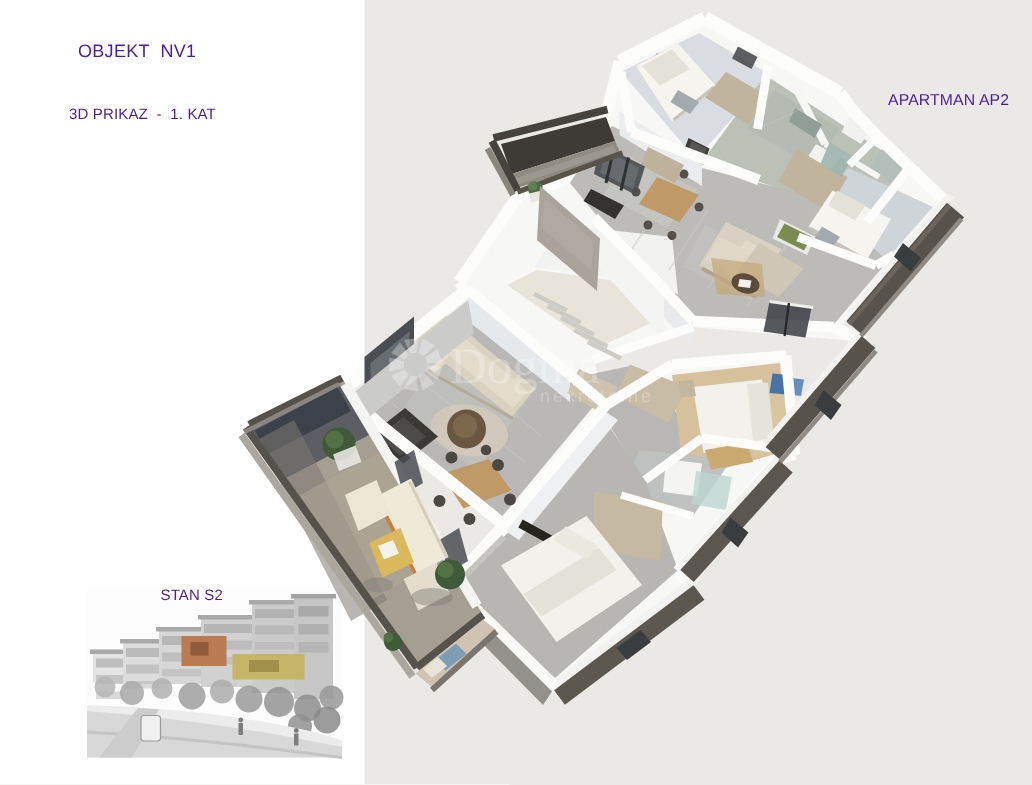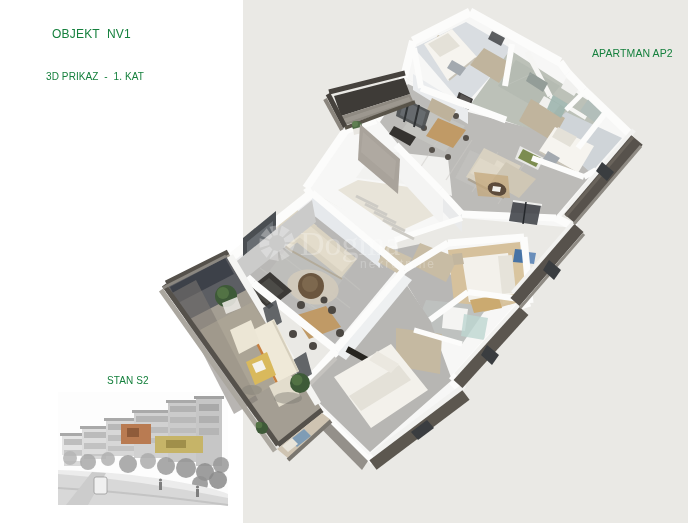--- a/index.html
+++ b/index.html
@@ -1,13 +1,13 @@
 <!DOCTYPE html>
 <html><head><meta charset="utf-8">
-<style>html,body{margin:0;padding:0}body{width:688px;height:523px;overflow:hidden;background:#fff;font-family:"Liberation Sans",sans-serif}.lbl{position:absolute;color:#15803d}</style>
+<style>html,body{margin:0;padding:0}body{width:688px;height:523px;overflow:hidden;background:#fff;font-family:"Liberation Sans",sans-serif}.lbl{position:absolute;color:#4c1d95}</style>
 </head><body>
 <div style="position:relative;width:688px;height:523px">
 <svg width="688" height="523" viewBox="0 0 688 523" style="position:absolute;top:0;left:0">
 <rect width="688" height="523" fill="#ffffff"></rect>
 <rect x="243" y="0" width="445" height="523" fill="#eae9e5"></rect>
 <rect x="58" y="392" width="170" height="113" fill="#fdfdfd"></rect>
 <rect x="62" y="433" width="24" height="22" fill="#e4e4e4"></rect>
 <rect x="60" y="433" width="28" height="3" fill="#a9a9a9"></rect>
 <rect x="64" y="439" width="18" height="6" fill="#9e9e9e" fill-opacity="0.55"></rect>
 <rect x="64" y="450" width="18" height="6" fill="#a8a8a8" fill-opacity="0.5"></rect>
@@ -295,14 +295,14 @@
 <polygon points="260.7,235.4 266.7,228.3 272.4,236.4 269.7,239.6" fill="#ffffff"></polygon>
 <polygon points="269.4,226.7 278.6,225.1 277.7,235.0 273.6,235.7" fill="#ffffff"></polygon>
 <polygon points="281.7,225.6 289.7,230.3 282.7,237.3 279.1,235.3" fill="#ffffff"></polygon>
 <polygon points="291.7,232.7 294.9,241.4 285.0,242.3 283.6,238.4" fill="#ffffff"></polygon>
 <text x="300" y="255" font-family="Liberation Serif,serif" font-size="34" fill="#ffffff" opacity="0.85">Dogma</text>
 <text x="360" y="268" font-family="Liberation Sans,sans-serif" font-size="12" fill="#ffffff" opacity="0.8" letter-spacing="2">nekretnine</text>
 </g>
 </svg>
 <div class="lbl" style="left:52px;top:27px;font-size:12px;letter-spacing:0.2px">OBJEKT&nbsp; NV1</div>
 <div class="lbl" style="left:46px;top:71px;font-size:10px;letter-spacing:0.1px">3D PRIKAZ&nbsp; -&nbsp; 1. KAT</div>
-<div class="lbl" style="left:592px;top:47px;font-size:10.5px;letter-spacing:0.1px">APARTMAN AP2</div>
-<div class="lbl" style="left:107px;top:375px;font-size:10px;letter-spacing:0.1px">STAN S2</div>
+<div class="lbl" style="left:592px;top:61px;font-size:10.5px;letter-spacing:0.1px">APARTMAN AP2</div>
+<div class="lbl" style="left:107px;top:392px;font-size:10px;letter-spacing:0.1px">STAN S2</div>
 </div>
 </body></html>

